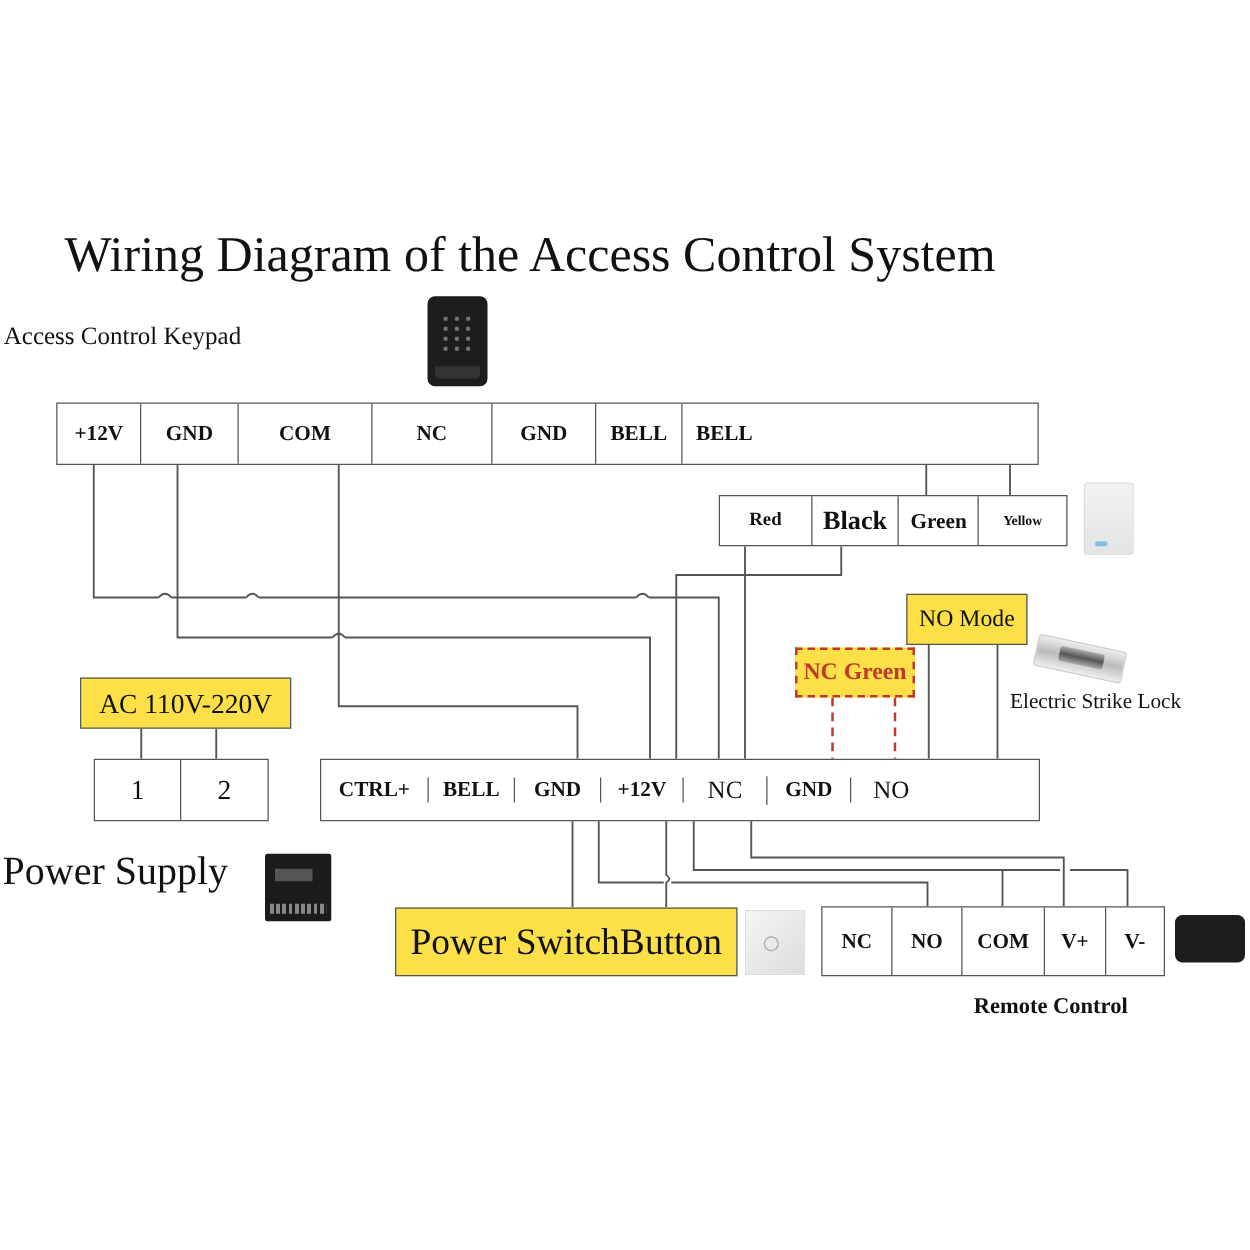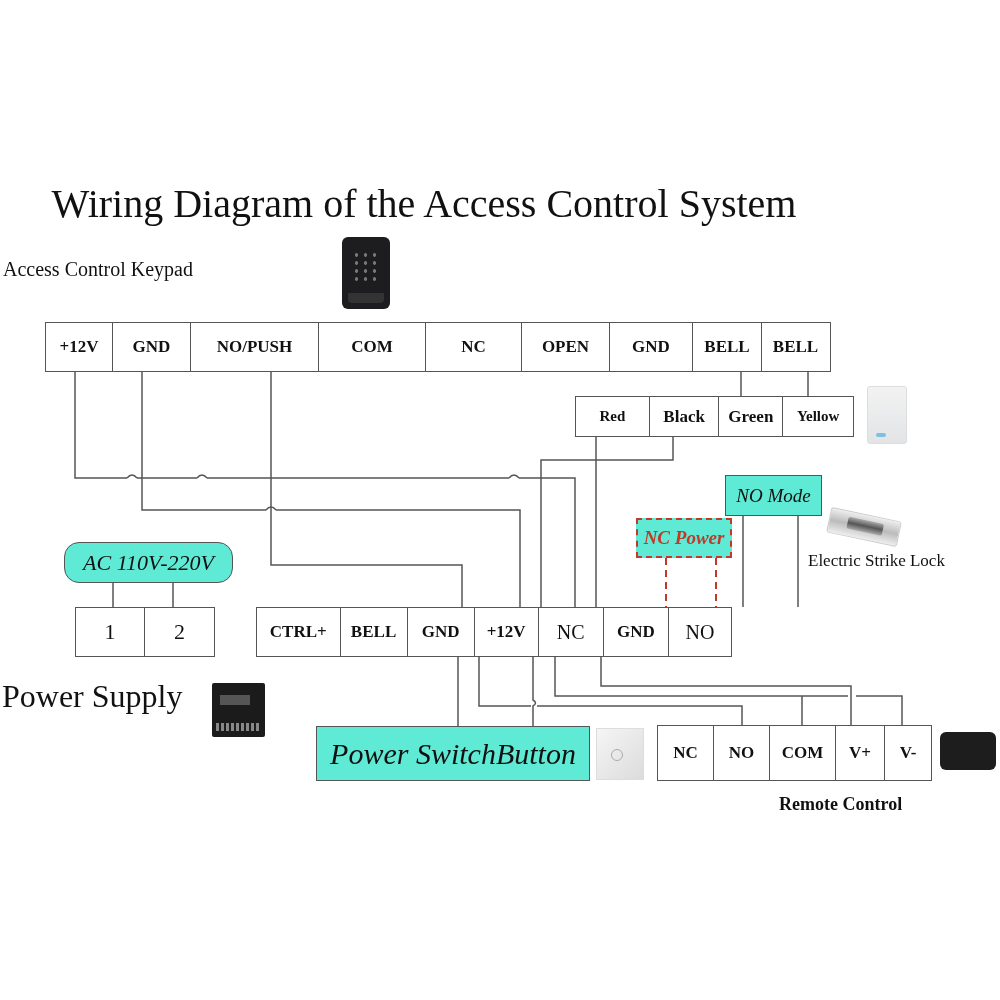--- a/index.html
+++ b/index.html
@@ -6,22 +6,22 @@
   body { width:1000px; height:1000px; position:relative; overflow:hidden;
          font-family:"DejaVu Serif", "Liberation Serif", serif; color:#111; }
   svg#wires { position:absolute; left:0; top:0; width:1000px; height:1000px; }
   .t { position:absolute; white-space:nowrap; }
   .title { left:0; width:848px; text-align:center; top:180px; font-size:40px; font-family:"Liberation Serif", serif; }
   .lbl { font-family:"Liberation Serif", serif; }
   .row { position:absolute; display:flex; border:1.5px solid #555; box-sizing:border-box; background:#fff; }
   .cell { box-sizing:border-box; border-right:1.5px solid #555; display:flex; align-items:center; justify-content:center;
           font-family:"Liberation Serif", serif; font-weight:bold; font-size:17px; }
   .cell:last-child { border-right:none; }
-  .box { position:absolute; border:1.5px solid #555; box-sizing:border-box; background:#5eead4; display:flex; align-items:center; justify-content:center;
-         font-family:"Liberation Serif", serif;font-style:italic; }
+  .box { position:absolute; border:1.5px solid #555; box-sizing:border-box; background:#fde047; display:flex; align-items:center; justify-content:center;
+         font-family:"Liberation Serif", serif; }
   .ncmode { border:2px dashed #c0392b; color:#c0392b; font-weight:bold; font-size:19px; }
   .img { position:absolute; }
 </style>
 </head>
 <body>
 
 <div class="t title">Wiring Diagram of the Access Control System</div>
 
 <div class="t lbl" style="left:3px;top:258px;font-size:20px;">Access Control Keypad</div>
 
@@ -63,54 +63,52 @@
   </g>
   <g stroke="#c0392b" stroke-width="2" stroke-dasharray="7,5" fill="none">
     <path d="M666 558 V607"></path>
     <path d="M716 558 V607"></path>
   </g>
 </svg>
 
 <div class="row" style="left:45px;top:322px;height:50px;width:786px;">
   <div class="cell" style="width:67px">+12V</div>
   <div class="cell" style="width:78px">GND</div>
-  <div class="cell" style="width:128px">NO/PUSH</div>
   <div class="cell" style="width:107px">COM</div>
   <div class="cell" style="width:96px">NC</div>
-  <div class="cell" style="width:88px">OPEN</div>
   <div class="cell" style="width:83px">GND</div>
   <div class="cell" style="width:69px">BELL</div>
   <div class="cell" style="width:67px">BELL</div>
 </div>
 
 <div class="row" style="left:575px;top:396px;height:41px;width:279px;">
   <div class="cell" style="width:74px;font-size:15px">Red</div>
-  <div class="cell" style="width:70px;font-size:17px">Black</div>
+  <div class="cell" style="width:70px;font-size:21px">Black</div>
   <div class="cell" style="width:64px;font-size:17px">Green</div>
-  <div class="cell" style="width:70px;font-size:15px">Yellow</div>
+  <div class="cell" style="width:70px;font-size:11px">Yellow</div>
 </div>
 <div class="img" style="left:867px;top:386px;width:38px;height:56px;background:linear-gradient(#f2f2f2,#e2e4e6);border:1px solid #ddd;border-radius:3px;">
   <div style="position:absolute;left:8px;bottom:6px;width:10px;height:4px;background:#7cc2e0;border-radius:2px;"></div>
 </div>
 
 <div class="box" style="left:725px;top:475px;width:97px;height:41px;font-size:19px;">NO Mode</div>
-<div class="box ncmode" style="left:636px;top:518px;width:96px;height:40px;">NC Power</div>
+<div class="box ncmode" style="left:636px;top:518px;width:96px;height:40px;">NC Green</div>
 
 <div class="img" style="left:828px;top:514px;width:70px;height:24px;background:linear-gradient(#eee,#bbb,#eee);border:1px solid #ccc;transform:rotate(12deg);border-radius:3px;">
   <div style="position:absolute;left:18px;top:5px;width:36px;height:12px;background:linear-gradient(#aaa,#555,#aaa);border-radius:2px;"></div>
 </div>
 <div class="t lbl" style="left:808px;top:551px;font-size:17px;">Electric Strike Lock</div>
 
-<div class="box" style="left:64px;top:542px;width:169px;height:41px;font-size:22px;border-radius:15px;">AC 110V-220V</div>
+<div class="box" style="left:64px;top:542px;width:169px;height:41px;font-size:22px;">AC 110V-220V</div>
 <div class="row" style="left:75px;top:607px;height:50px;width:140px;">
   <div class="cell" style="width:69px;font-weight:normal;font-size:22px">1</div>
   <div class="cell" style="width:69px;font-weight:normal;font-size:22px">2</div>
 </div>
 
-<div class="row" style="left:256px;top:607px;height:50px;width:476px;">
+<div class="row" style="left:256px;top:607px;height:50px;width:576px;align-items:center;">
   <div class="cell" style="width:86px">CTRL+</div>
   <div class="cell" style="width:69px">BELL</div>
   <div class="cell" style="width:69px">GND</div>
   <div class="cell" style="width:66px">+12V</div>
   <div class="cell" style="width:67px;font-weight:normal;font-size:20px">NC</div>
   <div class="cell" style="width:67px">GND</div>
   <div class="cell" style="width:64px;font-weight:normal;font-size:20px">NO</div>
 </div>
 
 <div class="t lbl" style="left:2px;top:678px;font-size:32px;">Power Supply</div>

